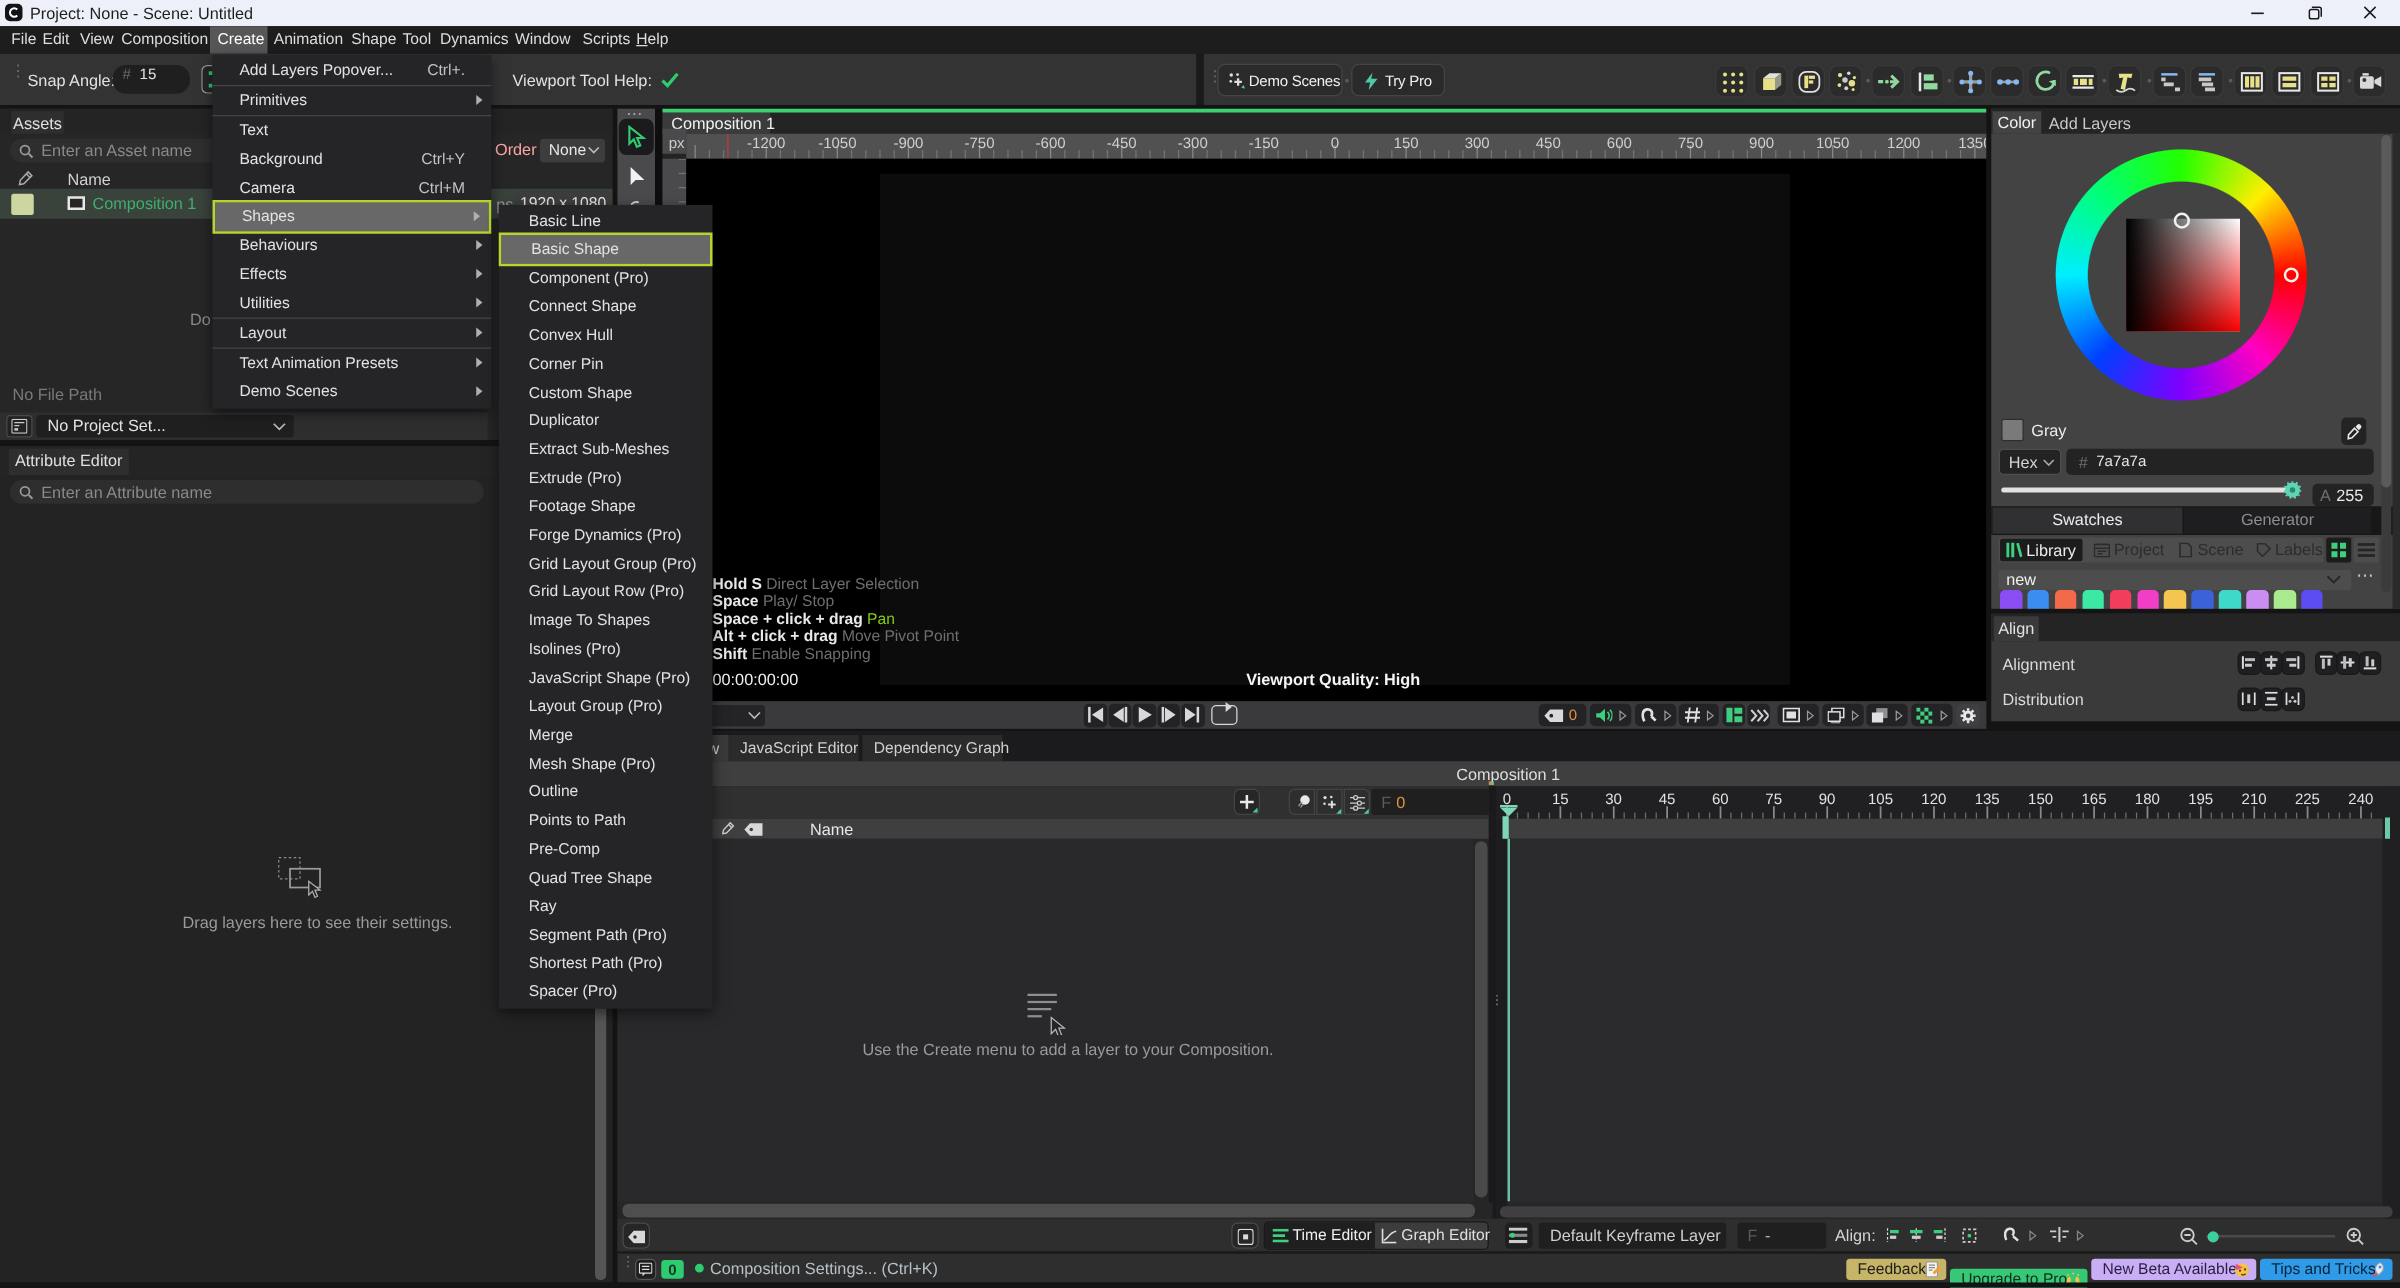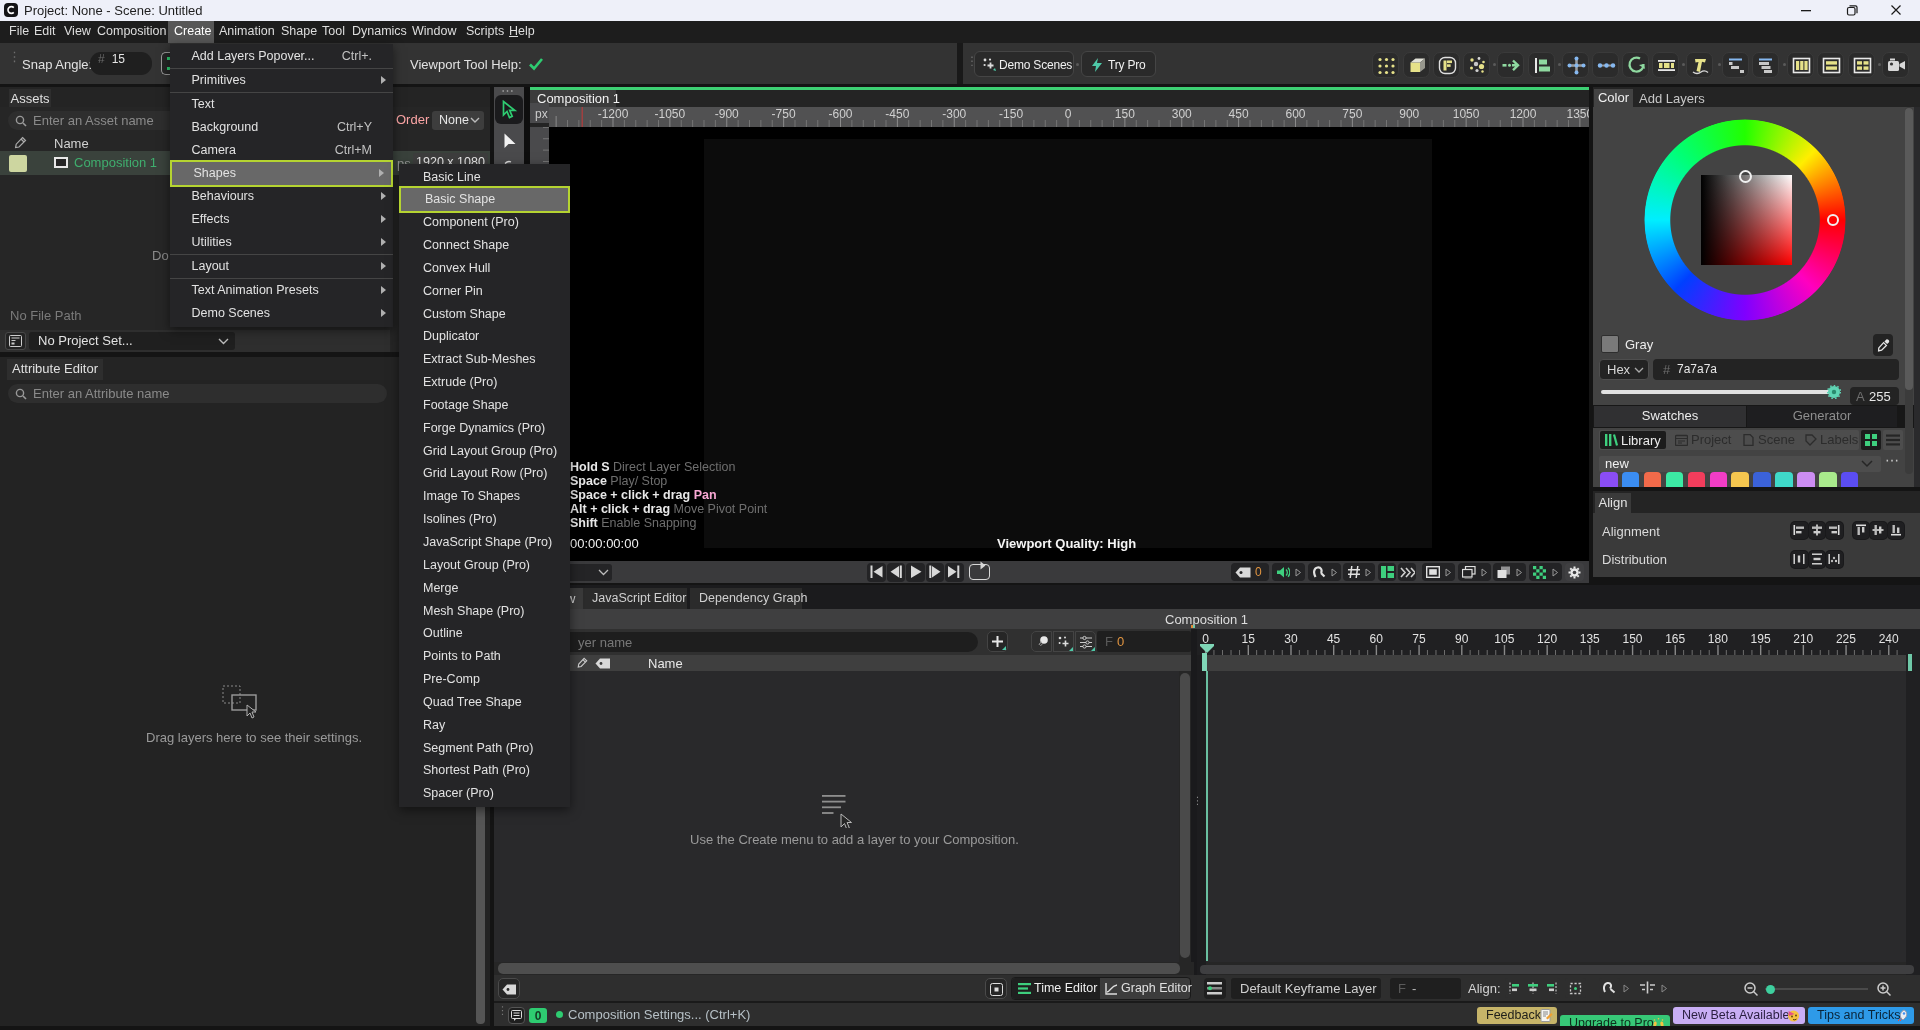--- a/index.html
+++ b/index.html
@@ -514,21 +514,21 @@
           <rect x="13" y="409.3767" width="7" height="1" fill="#757575"></rect>
           <rect x="13" y="420.7518" width="7" height="1" fill="#757575"></rect>
           <rect x="13" y="432.1269" width="7" height="1" fill="#757575"></rect>
         </svg></div>
 
   <div class="abs" style="left:55px;top:40px;width:1040px;height:434px;background:#000">
     <div class="abs" style="left:155px;top:12px;width:728px;height:409px;background:#0c0c0c"></div>
 
     <div class="t" style="left:21px;top:333px;font-size:12.5px;color:#e8e8e8;font-weight:bold">Hold S <span style="font-weight:normal;color:#6e6e6e">Direct Layer Selection</span></div>
         <div class="t" style="left:21px;top:347px;font-size:12.5px;color:#e8e8e8;font-weight:bold">Space <span style="font-weight:normal;color:#6e6e6e">Play/ Stop</span></div>
-        <div class="t" style="left:21px;top:361px;font-size:12.5px;color:#e8e8e8;font-weight:bold">Space + click + drag <span style="font-weight:bold;color:#f9a8d4">Pan</span></div>
+        <div class="t" style="left:21px;top:361px;font-size:12.5px;color:#e8e8e8;font-weight:bold">Space + click + drag <span style="font-weight:normal;color:#84cc16">Pan</span></div>
         <div class="t" style="left:21px;top:375px;font-size:12.5px;color:#e8e8e8;font-weight:bold">Alt + click + drag <span style="font-weight:normal;color:#6e6e6e">Move Pivot Point</span></div>
         <div class="t" style="left:21px;top:389px;font-size:12.5px;color:#e8e8e8;font-weight:bold">Shift <span style="font-weight:normal;color:#6e6e6e">Enable Snapping</span></div>
     <div class="t" style="left:21px;top:409px;font-size:13px;color:#f0f0f0">00:00:00:00</div>
     <div class="t" style="left:448px;top:409px;font-size:13px;color:#f5f5f5;font-weight:bold">Viewport Quality: High</div>
   </div>
 
   <div class="abs" style="left:0;top:474px;width:1095px;height:22px;background:#3a3a3c" id="transport">
         <div class="abs" style="left:46px;top:2.5px;width:72px;height:17px;background:#242426;border-radius:3px">
           <svg class="abs" style="right:3px;top:5px" width="11" height="8">
             <path d="M1 1 l4.5 4.5 4.5-4.5" fill="none" stroke="#bbb" stroke-width="1.3"></path>
@@ -860,23 +860,20 @@
       </div>
   <div class="abs" style="left:196px;top:3px;width:112px;height:21px;background:#2b2b2b">
         <span class="t" style="left:9px;top:3px;font-size:12.5px;color:#d0d0d0">Dependency Graph</span>
       </div>
 
   <div class="abs" style="left:0;top:24px;width:1426px;height:20px;background:#3f3f40">
     <span class="t" style="left:671px;top:3px;font-size:13px;color:#dedede">Composition 1</span>
   </div>
 
   <div class="abs" style="left:0;top:44px;width:1426px;height:26px;background:#303030">
-    <div class="abs" style="left:6px;top:3px;width:478px;height:20px;background:#1e1e1e;border-radius:10px">
-      <span class="t" style="left:78px;top:3px;font-size:13px;color:#787878">yer name</span>
-    </div>
     <div class="abs" style="left:493px;top:2px;width:21px;height:21px;background:#262626;border:1px solid #444;border-radius:5px">
       <svg class="abs" style="left:3px;top:3px" width="13" height="13">
             <path d="M6.5 1 v11 M1 6.5 h11" stroke="#e8e8e8" stroke-width="2"></path>
           </svg>
       <div class="abs" style="right:1px;bottom:1px;width:0;height:0;border-left:4px solid transparent;border-bottom:4px solid #4ec9a8"></div>
     </div>
     <div class="abs" style="left:537px;top:2px;width:21px;height:21px;background:#2e2e2e;border-radius:5px 0 0 5px;border:1px solid #444">
       <svg class="abs" style="left:3px;top:3px" width="14" height="14">
             <circle cx="9" cy="5" r="3.8" fill="#e8e8e8"></circle>
             <path d="M7 7 a4 4 0 0 0 -3 3 M8 8.5 a4 4 0 0 0 -2.5 2.5" stroke="#9a9a9a" fill="none"></path>

